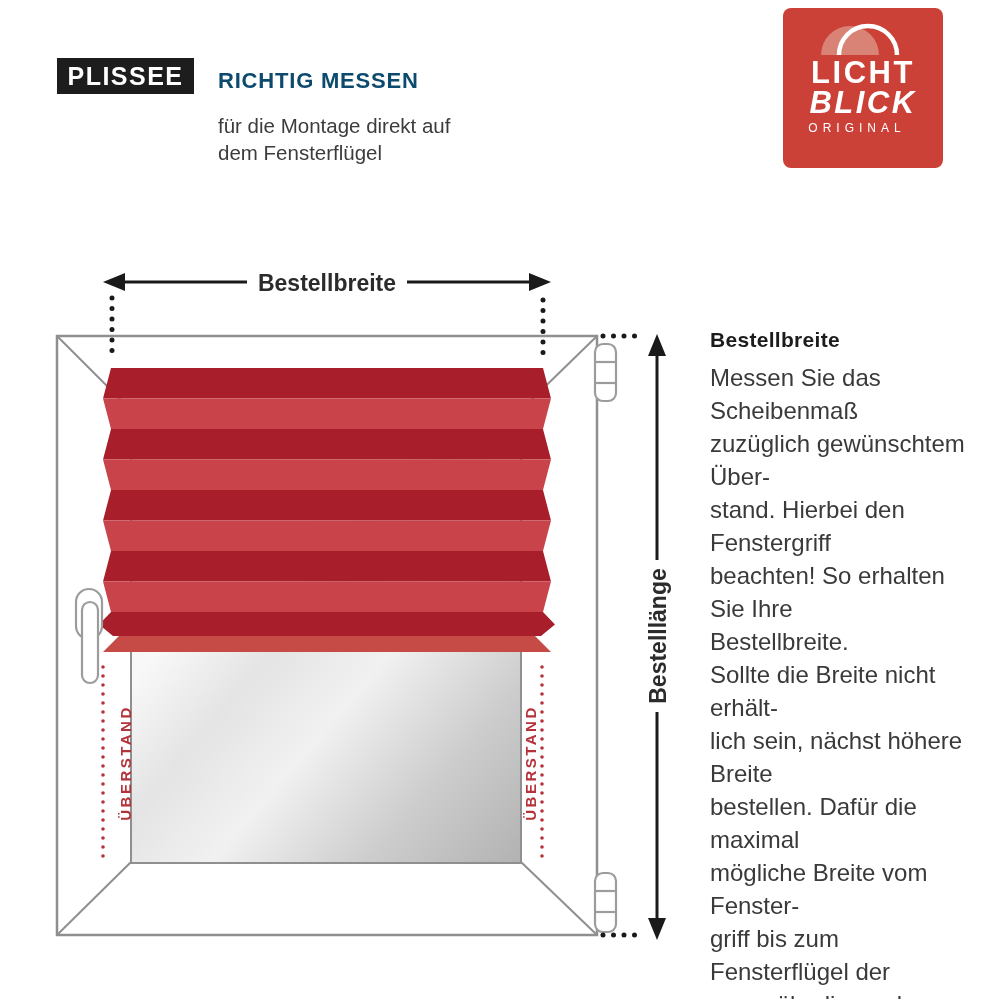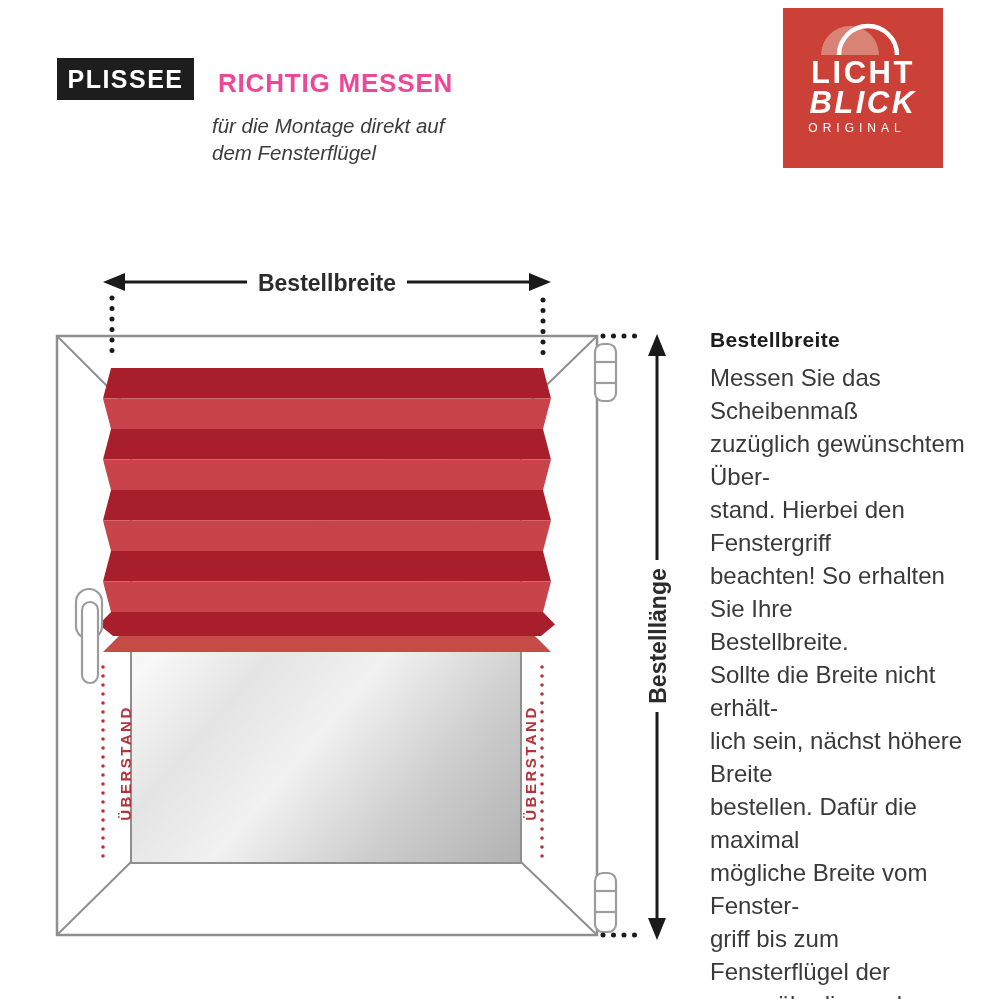--- a/index.html
+++ b/index.html
@@ -9,47 +9,46 @@
     position: relative;
     width: 999px;
     height: 999px;
     background: #ffffff;
     overflow: hidden;
   }
   
   .badge {
     position: absolute;
     left: 57px; top: 58px;
-    width: 137px; height: 42px;
+    width: 137px; height: 36px;
     background: #1d1d1d;
     color: #ffffff;
     display: flex; align-items: center; justify-content: center;
     font-size: 25px; font-weight: bold; letter-spacing: 1.5px;
   }
   .title {
     position: absolute;
     left: 218px; top: 68px;
-    font-size: 26px; font-weight: bold; letter-spacing: 0.8px;
-    color: #ec4899;
+    font-size: 22px; font-weight: bold; letter-spacing: 0.8px;
+    color: #0c4a6e;
   }
   .subtitle {
     position: absolute;
-    left: 212px; top: 112px;
+    left: 218px; top: 112px;
     font-size: 20.5px; line-height: 27px;
     color: #3c3c3c;
     white-space: pre-line;
-    font-style: italic;
   }
   
   .logo {
     position: absolute;
     left: 783px; top: 8px;
     width: 160px; height: 160px;
     background: #cb4138;
-    border-radius: 0;
+    border-radius: 8px;
   }
   .logo svg { position: absolute; left: 0; top: 0; }
   .logo-word {
     position: absolute; left: 0; width: 160px;
     text-align: center; color: #ffffff;
     font-weight: bold; font-size: 31px; letter-spacing: 2.5px;
     line-height: 30px;
   }
   .logo-word.w1 { top: 50px; }
   .logo-word.w2 { top: 80px; font-style: italic; }

